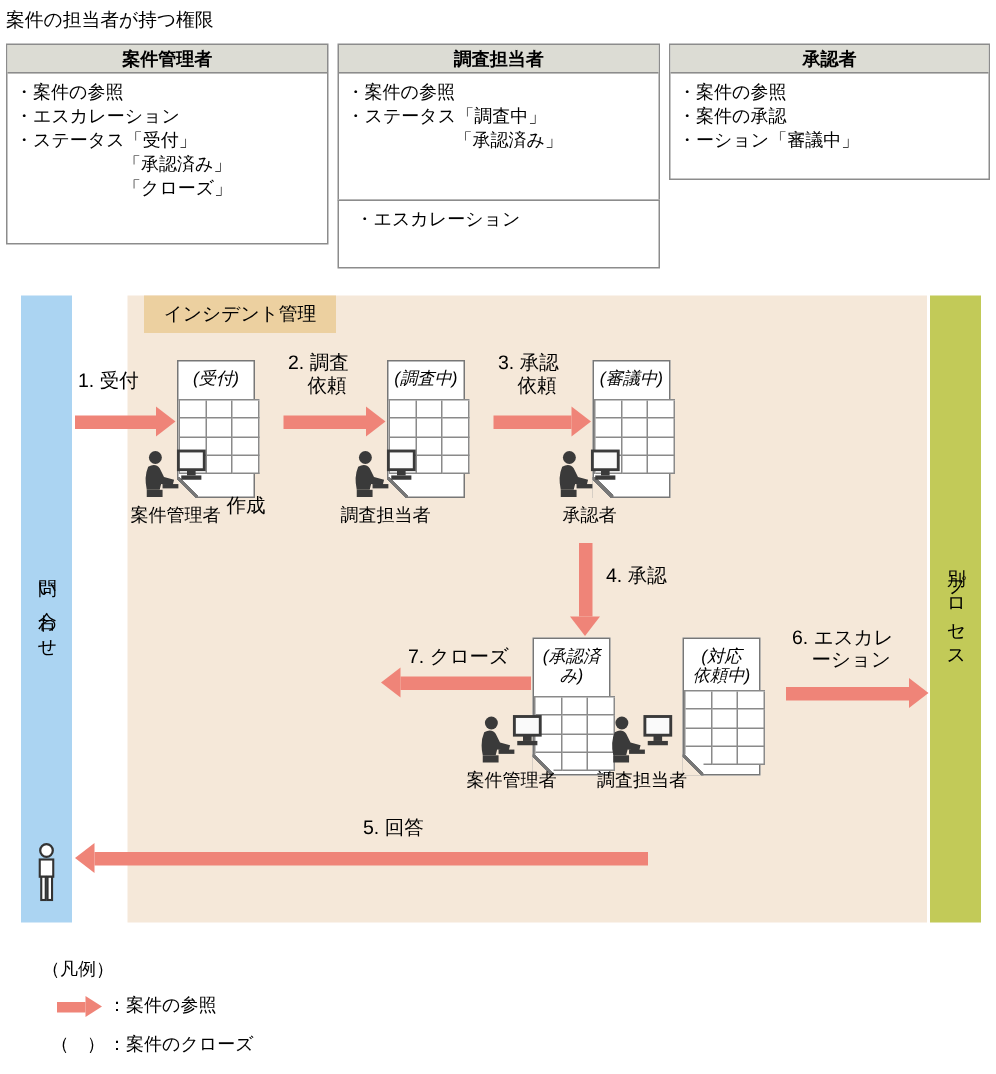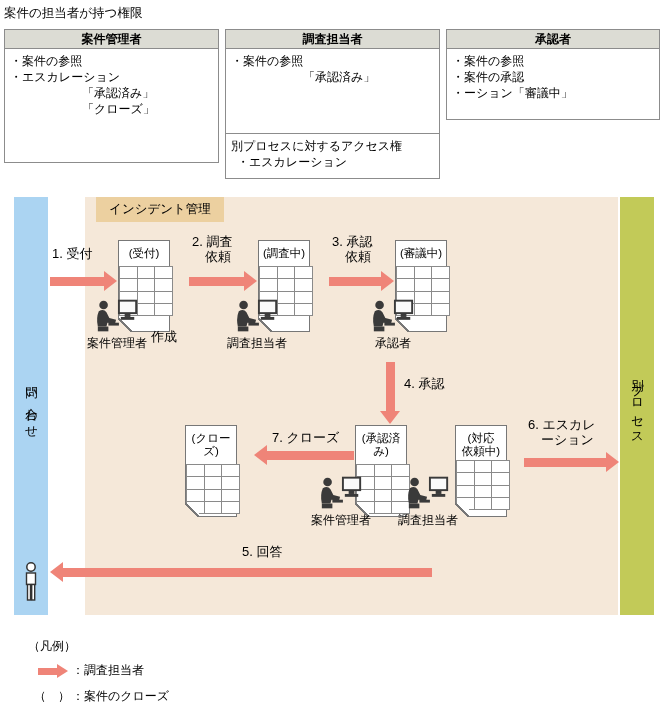--- a/index.html
+++ b/index.html
@@ -19,21 +19,21 @@
                  background:var(--inquiry-bar-bg,#abd4f2); display:flex; align-items:center; justify-content:center; }
   .process-bar { position:absolute; left:620px; top:197px; width:34px; height:418px;
                  background:var(--other-process-bg,#c2ca58); display:flex; align-items:center; justify-content:center; }
   .vtext { writing-mode:vertical-rl; text-orientation:upright; font-size:12.5px; letter-spacing:3px; }
   .incident-area { position:absolute; left:85px; top:197px; width:533px; height:418px; background:var(--incident-area-bg,#f5e8d9); }
   .incident-label { position:absolute; left:96px; top:197px; width:128px; height:25px; line-height:25px; text-align:center;
                     font-size:12.5px; background:var(--incident-label-bg,#ecd0a0); z-index:2; }
   .person-standing { position:absolute; bottom:12px; left:50%; transform:translateX(-50%); }
 
   
-  .doc { position:absolute; width:52px; height:92px; background:#fff; border:1px solid #777; z-index:2; }
+  .doc { position:absolute; width:52px; height:92px; background:#fff; border:1px solid #777; z-index:2;font-style:italic; }
   .doc-label { text-align:center; font-size:11.5px; line-height:13px; margin-top:6px; white-space:pre-line; }
   .doc-grid { width:54px; height:50px; margin:6px auto 0; display:grid; grid-template-columns:repeat(3,1fr);
               grid-template-rows:repeat(4,1fr); border-left:1px solid #8a8a8a; border-top:1px solid #8a8a8a; background:#fff; }
   .doc.two-line .doc-grid { margin-top:2px; }
   .doc-grid .cell { border-right:1px solid #8a8a8a; border-bottom:1px solid #8a8a8a; }
   .fold { position:absolute; left:-1px; bottom:-1px; width:14px; height:14px;
           background:linear-gradient(45deg, var(--incident-area-bg,#f5e8d9) 44%, #777 44% 56%, #fff 56%); }
 
   
   .arrow-h { position:absolute; display:flex; align-items:center; height:28px; z-index:2; }
@@ -78,34 +78,35 @@
 
 <div class="page">
 
   <div class="title">案件の担当者が持つ権限</div>
 
   <div class="perm-col" style="left:4px;width:215px;height:134px">
     <div class="perm-header">案件管理者</div>
     <div class="perm-body">
       <div>・案件の参照</div>
       <div>・エスカレーション</div>
+      <div>・ステータス「受付」</div>
       <div>　　　　　　「承認済み」</div>
       <div>　　　　　　「クローズ」</div>
     </div>
   </div>
 
   <div class="perm-col" style="left:225px;width:215px;height:105px">
     <div class="perm-header">調査担当者</div>
     <div class="perm-body">
       <div>・案件の参照</div>
+      <div>・ステータス「調査中」</div>
       <div>　　　　　　「承認済み」</div>
     </div>
   </div>
   <div class="perm-sub" style="left:225px;top:133px;width:215px;height:46px">
-    <div>別プロセスに対するアクセス権</div>
     <div style="padding-left:6px">・エスカレーション</div>
   </div>
 
   <div class="perm-col" style="left:446px;width:214px;height:91px">
     <div class="perm-header">承認者</div>
     <div class="perm-body">
       <div>・案件の参照</div>
       <div>・案件の承認</div>
       <div>・ーション「審議中」</div>
     </div>
@@ -156,38 +157,20 @@
         <div class="cell"></div>
         <div class="cell"></div>
         <div class="cell"></div>
         <div class="cell"></div>
         <div class="cell"></div>
       </div>
     <div class="fold"></div>
   </div>
   <div class="doc" style="left:395px;top:240px">
     <div class="doc-label">(審議中)</div>
-    <div class="doc-grid">
-        <div class="cell"></div>
-        <div class="cell"></div>
-        <div class="cell"></div>
-        <div class="cell"></div>
-        <div class="cell"></div>
-        <div class="cell"></div>
-        <div class="cell"></div>
-        <div class="cell"></div>
-        <div class="cell"></div>
-        <div class="cell"></div>
-        <div class="cell"></div>
-        <div class="cell"></div>
-      </div>
-    <div class="fold"></div>
-  </div>
-  <div class="doc" style="left:185px;top:425px">
-    <div class="doc-label">(クローズ)</div>
     <div class="doc-grid">
         <div class="cell"></div>
         <div class="cell"></div>
         <div class="cell"></div>
         <div class="cell"></div>
         <div class="cell"></div>
         <div class="cell"></div>
         <div class="cell"></div>
         <div class="cell"></div>
         <div class="cell"></div>
@@ -305,17 +288,17 @@
         <use href="#sym-worker"></use>
       </svg>
     <div class="actor-label">調査担当者</div>
   </div>
 
   <div class="legend-text" style="left:28px;top:639px">（凡例）</div>
   <div class="arrow-h small" style="left:38px;top:661px;width:30px">
       <div class="shaft"></div>
       <div class="head-r"></div>
     </div>
-  <div class="legend-text" style="left:72px;top:663px">：調査担当者</div>
+  <div class="legend-text" style="left:72px;top:663px">：案件の参照</div>
   <div class="legend-text" style="left:34px;top:689px">（　）</div>
   <div class="legend-text" style="left:72px;top:689px">：案件のクローズ</div>
 
 </div>
 
 </body></html>

